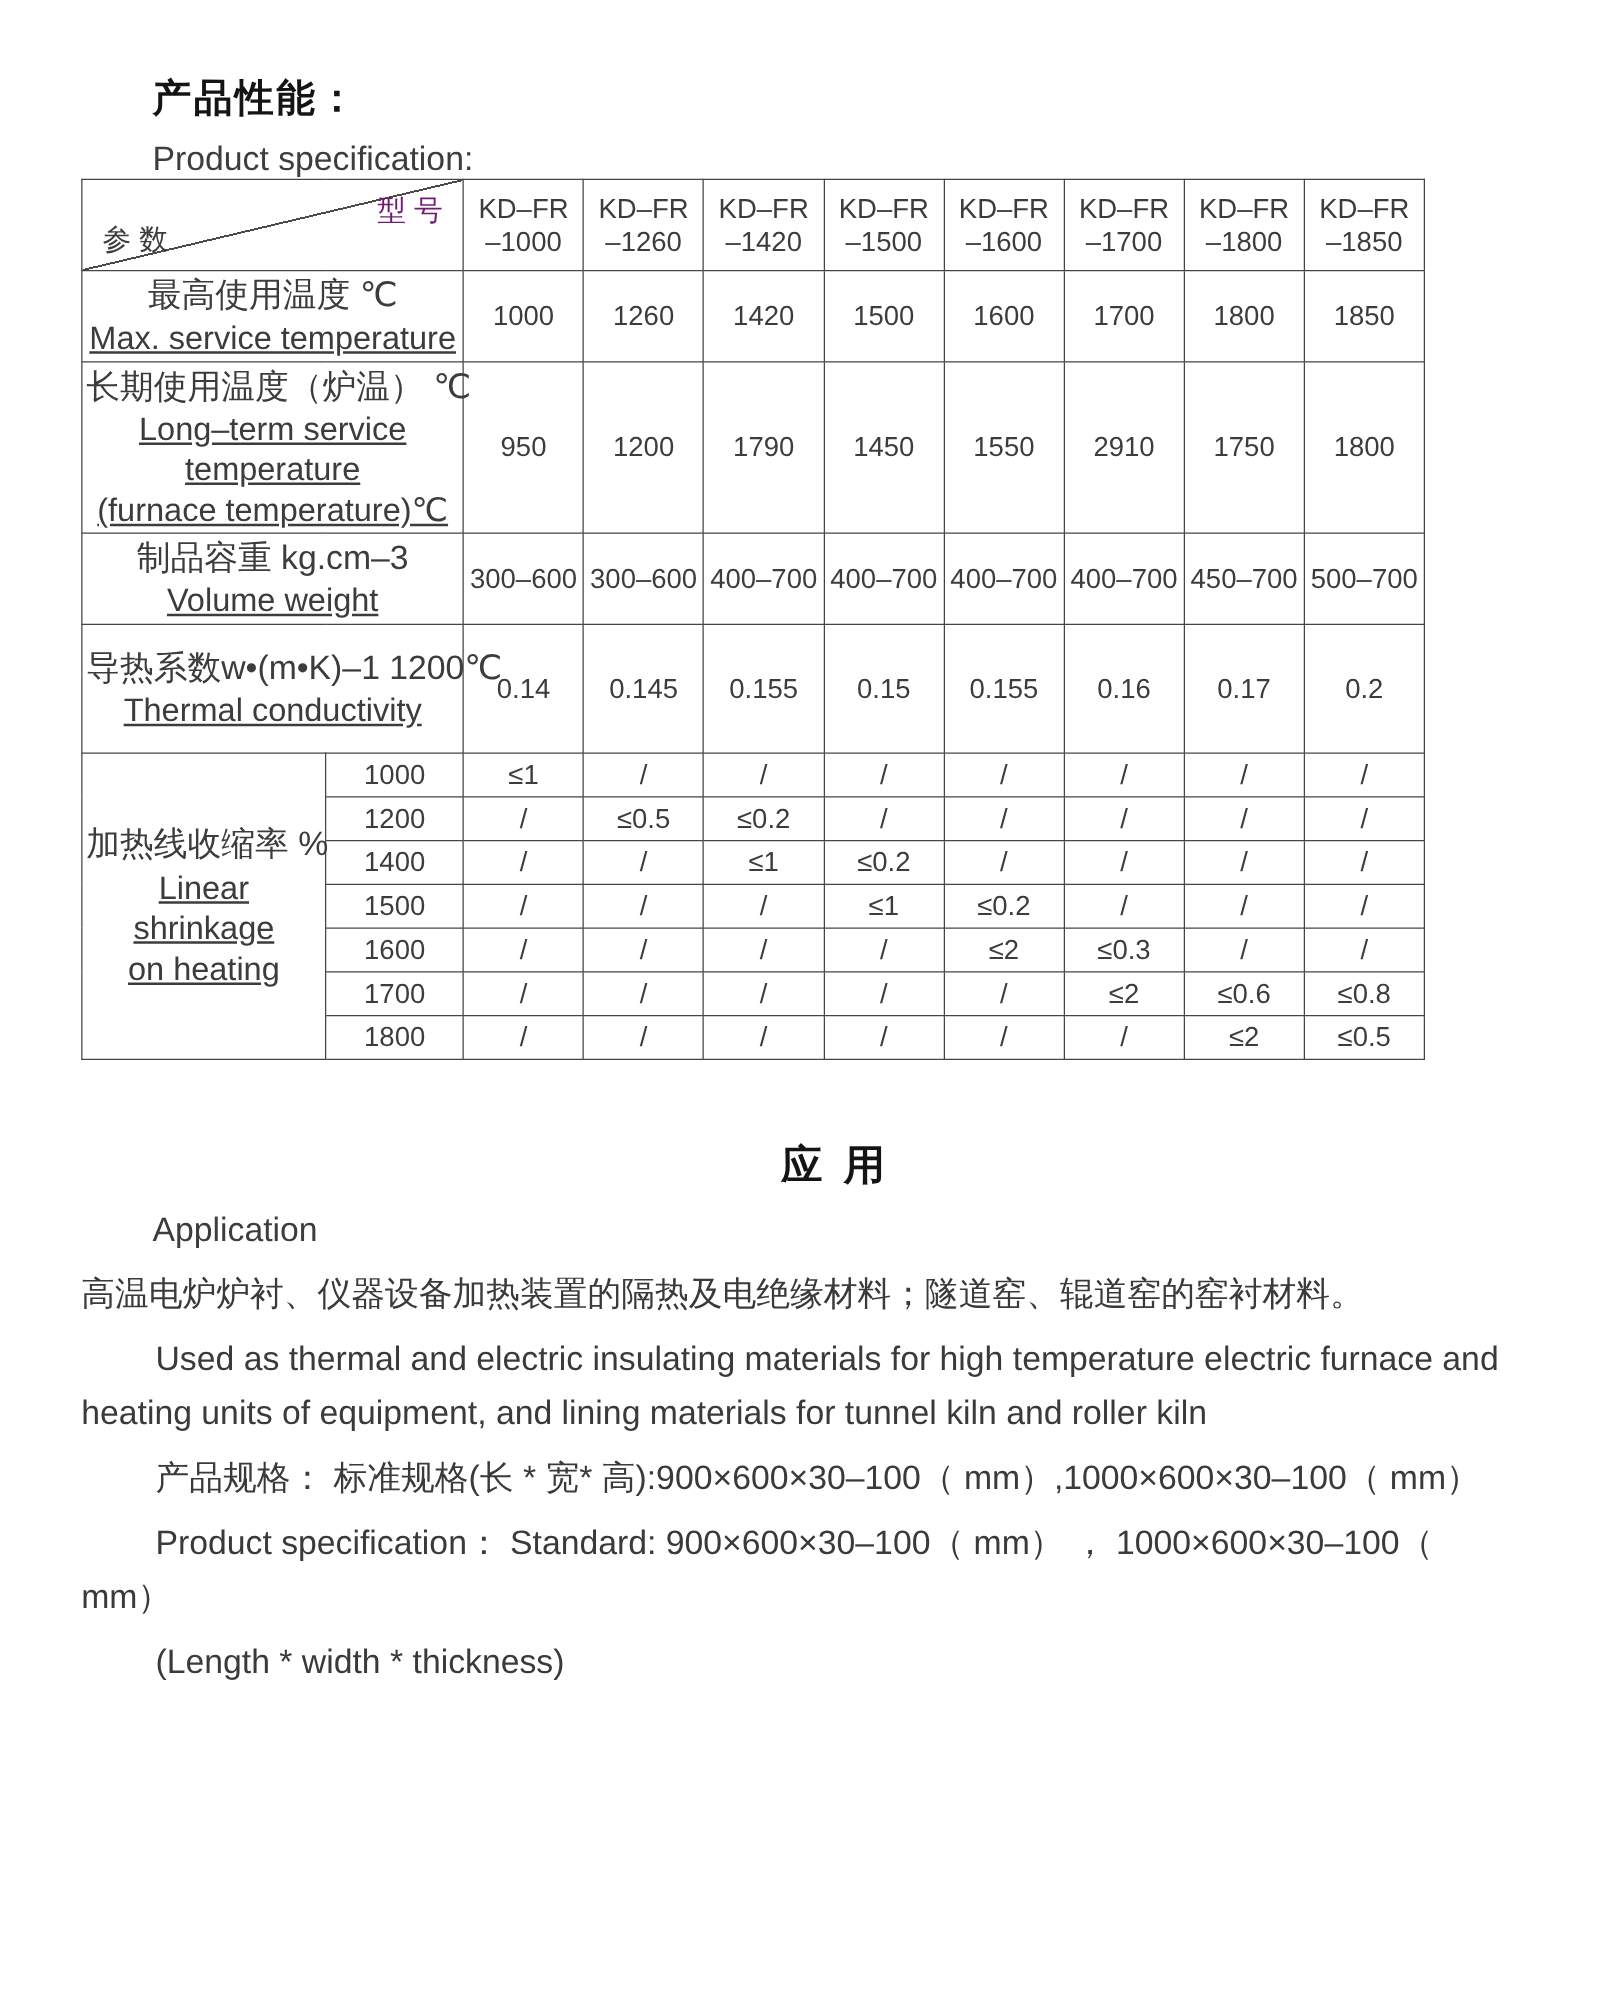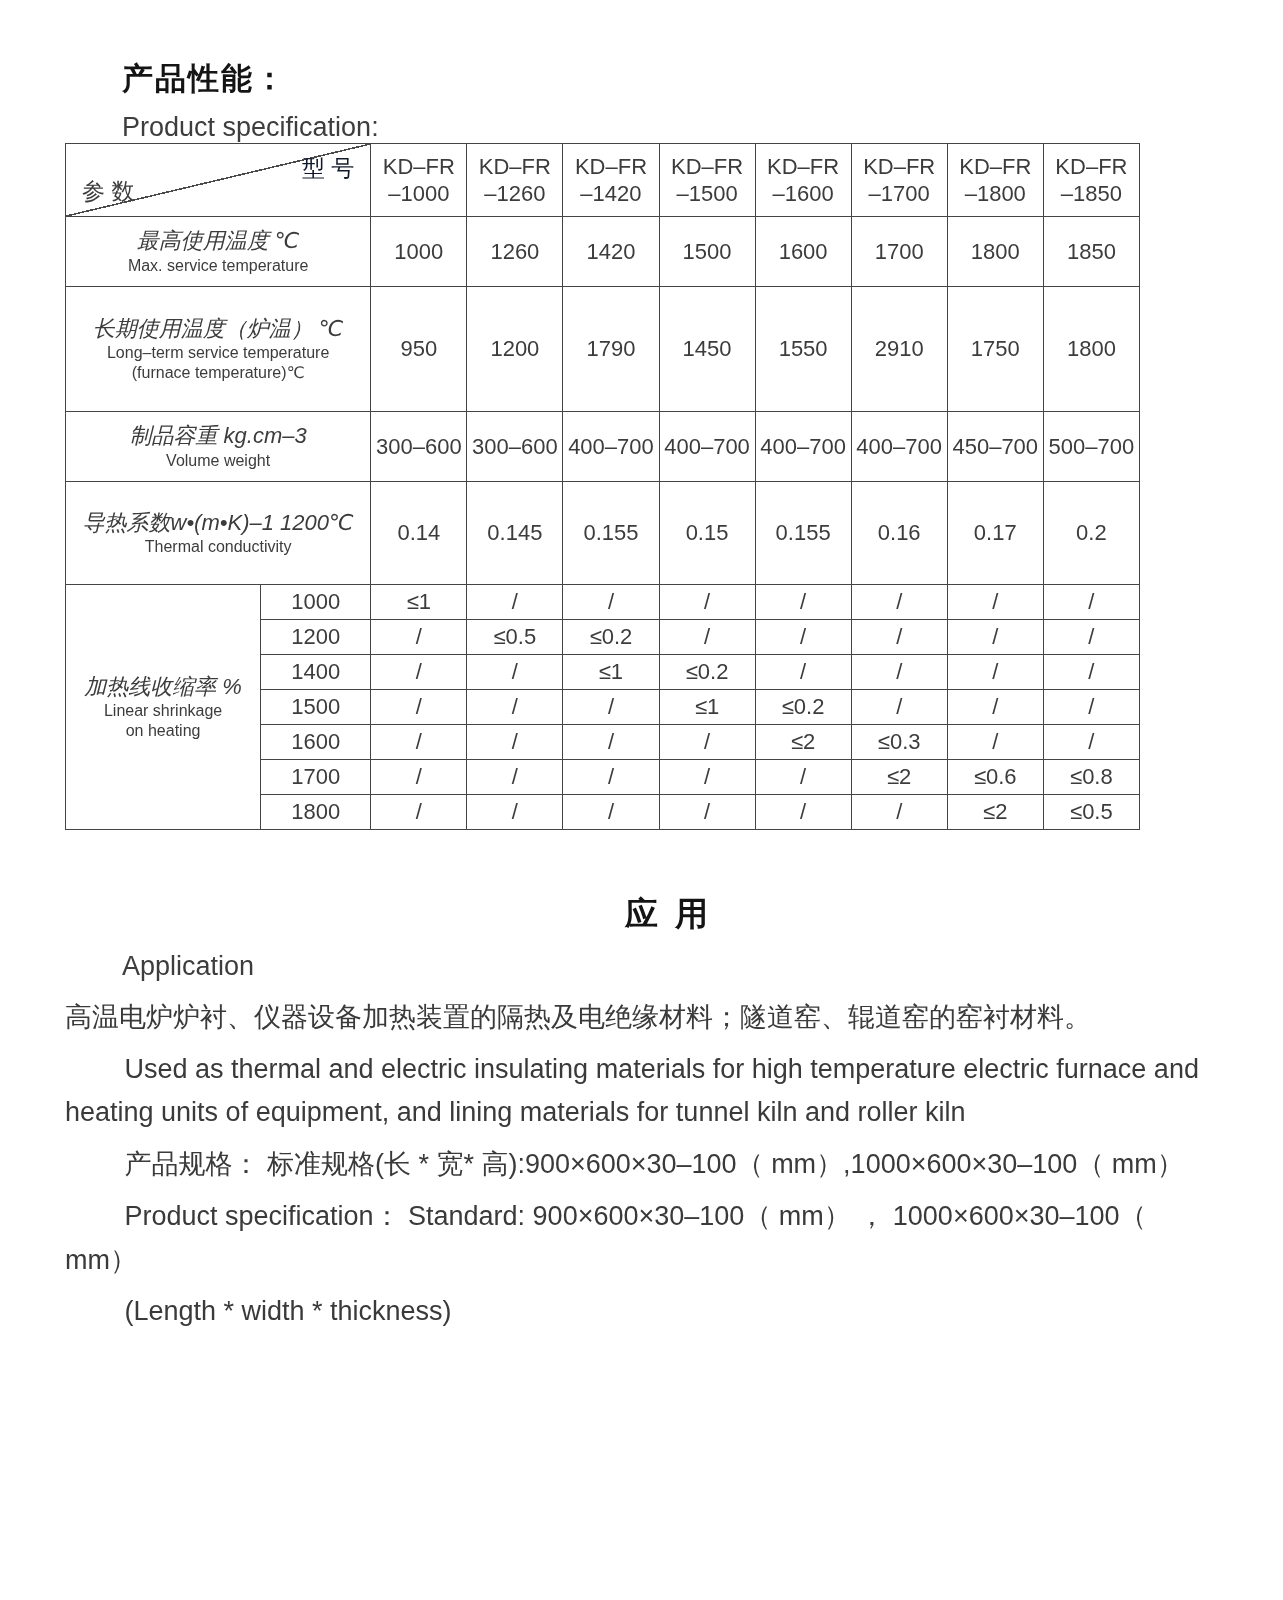--- a/index.html
+++ b/index.html
@@ -15,26 +15,26 @@
   table.spec { border-collapse:collapse; table-layout:fixed; width:1075px; color:#3c3c3c; }
   table.spec td { border:1px solid #454545; text-align:center; vertical-align:middle; padding:2px 3px; }
   tr.rh  { height:73px; }
   tr.r1  { height:70px; }
   tr.r2  { height:125px; }
   tr.r3  { height:70px; }
   tr.r4  { height:103px; }
   tr.rs  { height:35px; }
   td.model { font-size:22px; line-height:1.25; white-space:pre-line; }
   td.val   { font-size:22px; }
-  td.param .pzh { font-size:22px; line-height:1.3; white-space:nowrap;font-style:italic; }
-  td.param .pen { font-size:16px; line-height:1.25; white-space:pre-line; }
+  td.param .pzh { font-size:27px; line-height:1.3; white-space:nowrap; }
+  td.param .pen { font-size:26px; line-height:1.25; white-space:pre-line;text-decoration:underline; }
   td.diag { position:relative; padding:0; }
   td.diag .dline { position:absolute; left:0; top:0; right:0; bottom:0;
     background:linear-gradient(to bottom right, transparent 49.5%, #4a4a4a 49.5%, #4a4a4a 50.6%, transparent 50.6%); }
-  td.diag .c-tr { position:absolute; top:9px; right:16px; font-size:23px; color:#0f172a; }
+  td.diag .c-tr { position:absolute; top:9px; right:16px; font-size:23px; color:#701a75; }
   td.diag .c-bl { position:absolute; bottom:9px; left:16px; font-size:23px; color:#3c3c3c; }
 
   
   .app-h-zh { font-size:33px; font-weight:bold; color:#141414; margin:62px 0 14px 57px; letter-spacing:4px;text-align:center; }
   .app-h-en { font-size:27px; color:#3d3d3d; margin-left:57px; margin-bottom:14px; }
   p.body { font-size:27px; line-height:1.62; color:#3a3a3a; width:1150px; }
   p.ind { text-indent:2.2em; }
   p.gap { margin-top:8px; }
   p.note { margin-top:46px; color:#d02a20; font-weight:bold; text-indent:2.2em; }
 </style>

